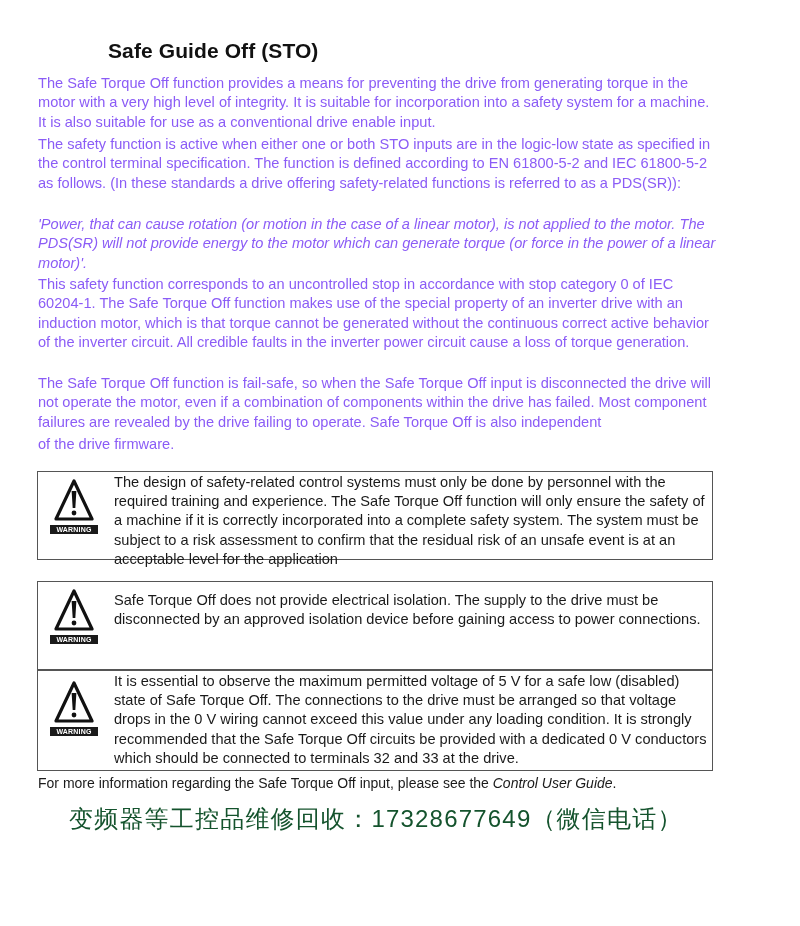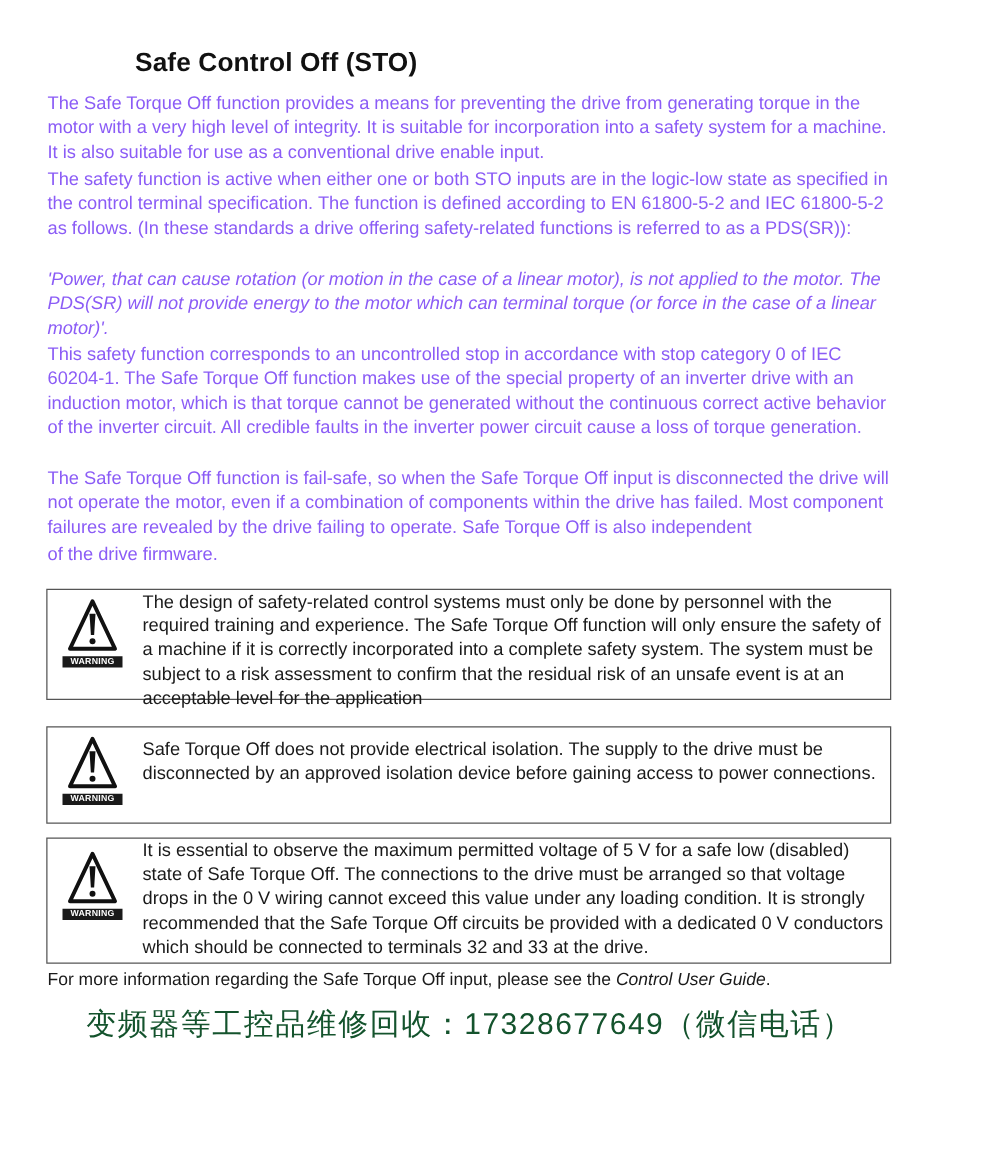--- a/index.html
+++ b/index.html
@@ -60,21 +60,21 @@
 
   .warn-box {
     position: absolute;
     left: 37px;
     width: 676px;
     border: 1px solid #555;
     background: #fff;
     box-sizing: border-box;
   }
   .wb1 { top: 471px; height: 89px; }
-  .wb2 { top: 581px; height: 78px; }
+  .wb2 { top: 581px; height: 89px; }
   .wb3 { top: 670px; height: 101px; }
 
   .warn-icon {
     position: absolute;
     left: 10px;
     width: 52px;
   }
   .wb1 .warn-icon { top: 7px; }
   .wb2 .warn-icon { top: 7px; }
   .wb3 .warn-icon { top: 10px; }
@@ -123,25 +123,25 @@
     letter-spacing: 1.2px;
     white-space: nowrap;
     margin-left: 19px;
   }
 </style>
 </head>
 <body>
 
 <div class="page">
 
-  <h1 class="title">Safe Control Off (STO)</h1>
+  <h1 class="title">Safe Guide Off (STO)</h1>
 
   <p class="para p1">The Safe Torque Off function provides a means for preventing the drive from generating torque in the motor with a very high level of integrity. It is suitable for incorporation into a safety system for a machine. It is also suitable for use as a conventional drive enable input.</p>
   <p class="para p2">The safety function is active when either one or both STO inputs are in the logic-low state as specified in the control terminal specification. The function is defined according to EN 61800-5-2 and IEC 61800-5-2 as follows. (In these standards a drive offering safety-related functions is referred to as a PDS(SR)):</p>
-  <p class="para p3 italic">'Power, that can cause rotation (or motion in the case of a linear motor), is not applied to the motor. The PDS(SR) will not provide energy to the motor which can terminal torque (or force in the case of a linear motor)'.</p>
+  <p class="para p3 italic">'Power, that can cause rotation (or motion in the case of a linear motor), is not applied to the motor. The PDS(SR) will not provide energy to the motor which can generate torque (or force in the power of a linear motor)'.</p>
   <p class="para p4">This safety function corresponds to an uncontrolled stop in accordance with stop category 0 of IEC 60204-1. The Safe Torque Off function makes use of the special property of an inverter drive with an induction motor, which is that torque cannot be generated without the continuous correct active behavior of the inverter circuit. All credible faults in the inverter power circuit cause a loss of torque generation.</p>
   <p class="para p5"><span>The Safe Torque Off function is fail-safe, so when the Safe Torque Off input is disconnected the drive will not operate the motor, even if a combination of components within the drive has failed. Most component failures are revealed by the drive failing to operate. Safe Torque Off is also independent</span><br><span class="last-line-gap">of the drive firmware.</span></p>
 
   <div class="watermark-url">www.longi.com.cn</div>
 
   <div class="warn-box wb1">
     <div class="warn-icon">
       <svg width="40" height="44" viewBox="0 0 40 44">
         <path d="M20 2 L38 40 L2 40 Z" fill="#fff" stroke="#111" stroke-width="3.2" stroke-linejoin="round"></path>
         <path d="M17.6 12 L22.4 12 L21.3 29 L18.7 29 Z" fill="#111"></path>

